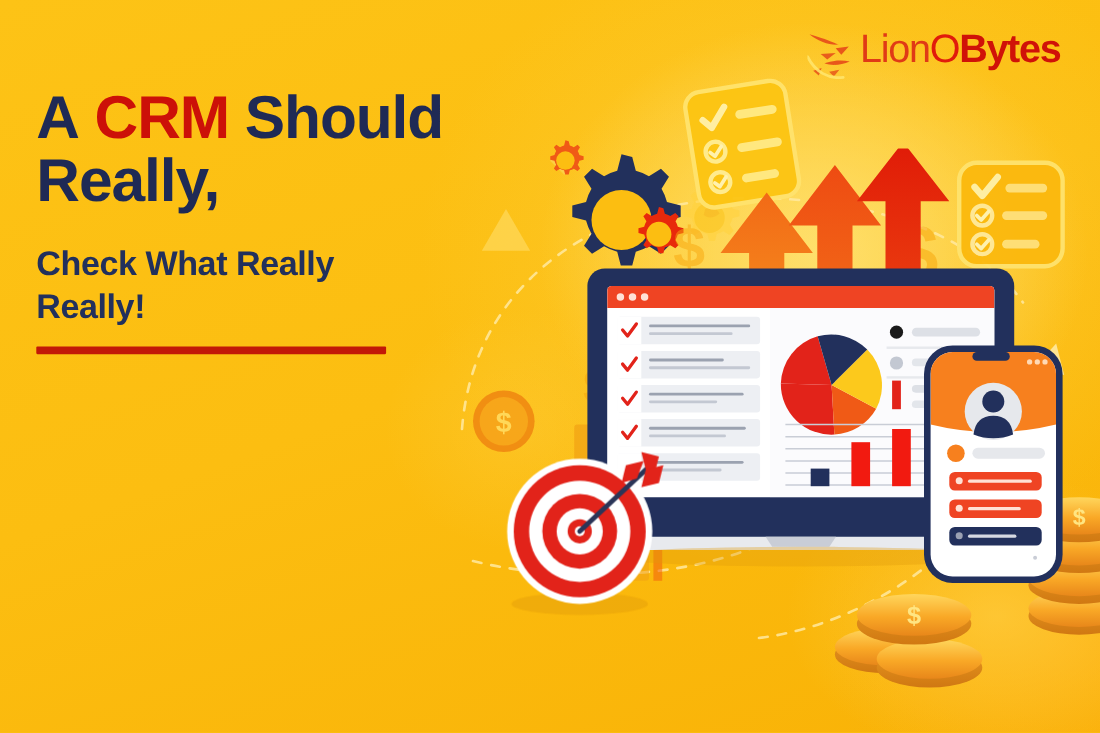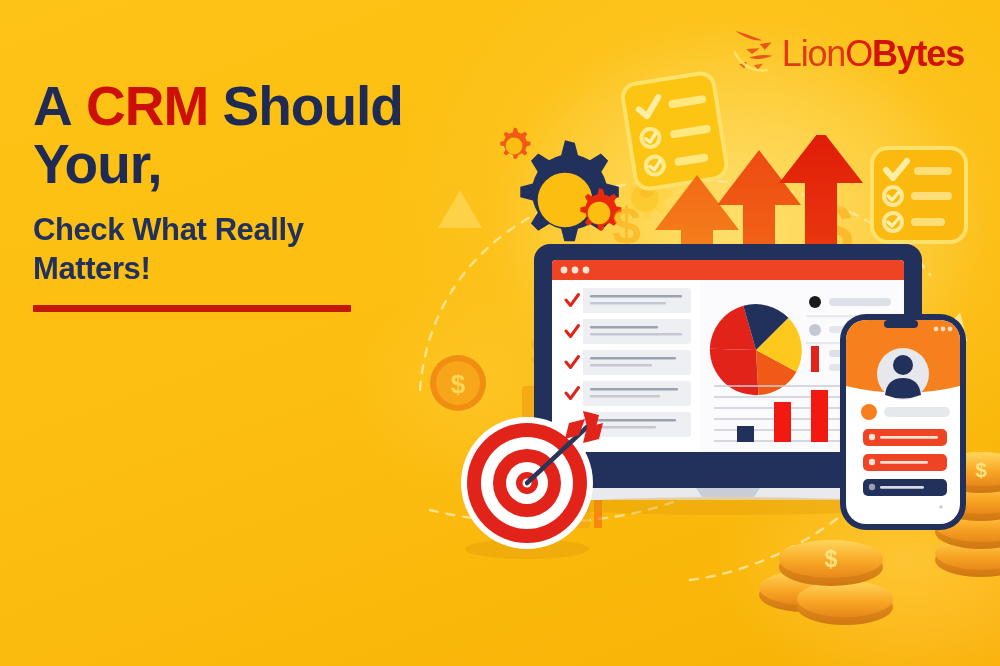--- a/index.html
+++ b/index.html
@@ -19,28 +19,28 @@
     overflow:hidden;
   }
 
   
   .copy { position:absolute; left:33px; top:78px; width:470px; z-index:40; }
   .headline { font-size:55px; line-height:1.05; font-weight:bold; letter-spacing:-1px; }
   .hl-line { display:block; white-space:nowrap; }
   .navy { color:#1F2A55; }
   .red  { color:#CC1008; }
   .subhead {
-    margin-top:16px; font-size:31px; line-height:1.28;
+    margin-top:26px; font-size:31px; line-height:1.28;
     font-weight:bold; color:#22305C; letter-spacing:-.4px;
   }
   .sub-line { display:block; }
   .rule { margin-top:16px; width:318px; height:7px; background:#C21807; border-radius:1px; }
 
   
-  .logo { position:absolute; right:36px; top:26px; display:flex; align-items:flex-end; z-index:60; }
+  .logo { position:absolute; right:36px; top:26px; display:flex; align-items:flex-start; z-index:60; }
   .logo-mark { width:48px; height:46px; }
   .logo-text { font-size:36px; font-weight:bold; letter-spacing:-1.2px; line-height:1; white-space:nowrap; }
   .lw-1 { color:#E03A16; font-weight:400; }
   .lw-2 { color:#E11B0C; font-weight:400; }
   .lw-3 { color:#D01208; font-weight:bold; }
 
   
   .art { position:absolute; inset:0; z-index:10; }
   .art svg { position:absolute; }
 </style>
@@ -385,22 +385,22 @@
     <div class="logo-text">
       <span class="lw-1">Lion</span><span class="lw-2">O</span><span class="lw-3">Bytes</span>
     </div>
   </div>
 
   <div class="copy">
     <h1 class="headline">
       <span class="hl-line">
         <span class="navy">A&nbsp;</span><span class="red">CRM</span><span class="navy">&nbsp;Should</span>
       </span>
-      <span class="hl-line navy">Your,</span>
+      <span class="hl-line navy">Really,</span>
     </h1>
     <h2 class="subhead">
       <span class="sub-line">Check What Really</span>
-      <span class="sub-line">Matters!</span>
+      <span class="sub-line">Really!</span>
     </h2>
     <div class="rule"></div>
   </div>
 
 </div>
 
 </body></html>

